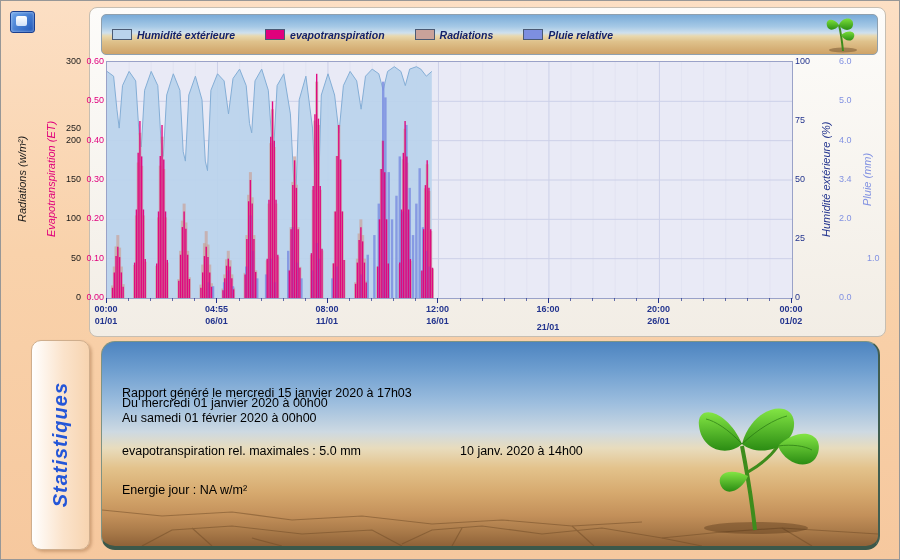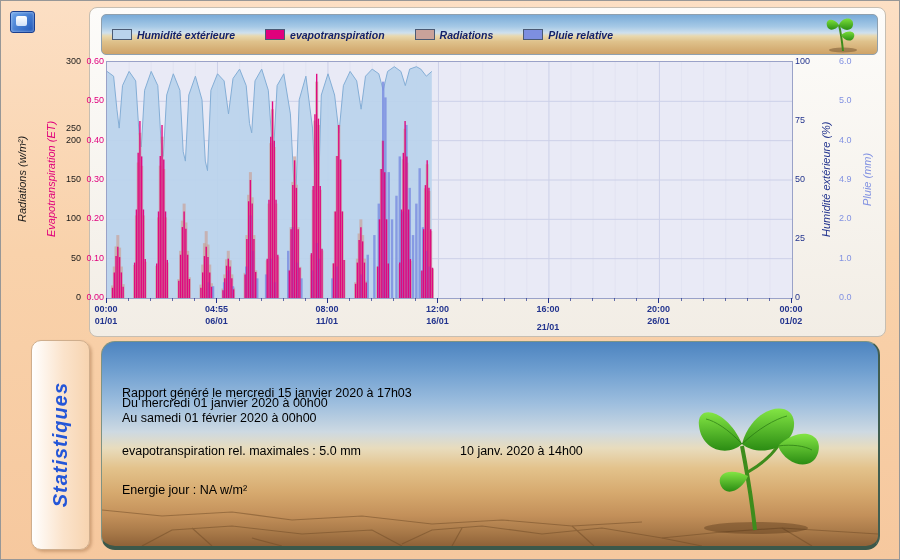--- a/index.html
+++ b/index.html
@@ -137,23 +137,23 @@
     </div>
   <div class="yticks right" id="hum-ticks">
       <span class="ytick" style="top: 231px; color: rgb(35, 52, 142);">0</span>
       <span class="ytick" style="top: 172px; color: rgb(35, 52, 142);">25</span>
       <span class="ytick" style="top: 113px; color: rgb(35, 52, 142);">50</span>
       <span class="ytick" style="top: 54px; color: rgb(35, 52, 142);">75</span>
       <span class="ytick" style="top: -5px; color: rgb(35, 52, 142);">100</span>
     </div>
   <div class="yticks right" id="rain-ticks">
       <span class="ytick" style="top: 231px; color: rgb(130, 146, 226);">0.0</span>
-      <span class="ytick" style="top: 191.667px; color: rgb(130, 146, 226);">1.0</span>
+      <span class="ytick" style="top: 191.667px; color: rgb(130, 146, 226); margin-left: 28px;">1.0</span>
       <span class="ytick" style="top: 152.333px; color: rgb(130, 146, 226);">2.0</span>
-      <span class="ytick" style="top: 113px; color: rgb(130, 146, 226);">4.9</span>
+      <span class="ytick" style="top: 113px; color: rgb(130, 146, 226);">3.4</span>
       <span class="ytick" style="top: 73.6667px; color: rgb(130, 146, 226);">4.0</span>
       <span class="ytick" style="top: 34.3333px; color: rgb(130, 146, 226);">5.0</span>
       <span class="ytick" style="top: -5px; color: rgb(130, 146, 226);">6.0</span>
     </div>
 
   <div class="plot">
     <svg id="plot-svg" viewBox="0 0 685 236" preserveAspectRatio="none">
         <line x1="22.096774193548388" y1="0" x2="22.096774193548388" y2="236" stroke="#dfe1f0" stroke-width="0.8"></line>
         <line x1="44.193548387096776" y1="0" x2="44.193548387096776" y2="236" stroke="#dfe1f0" stroke-width="0.8"></line>
         <line x1="66.29032258064515" y1="0" x2="66.29032258064515" y2="236" stroke="#dfe1f0" stroke-width="0.8"></line>

